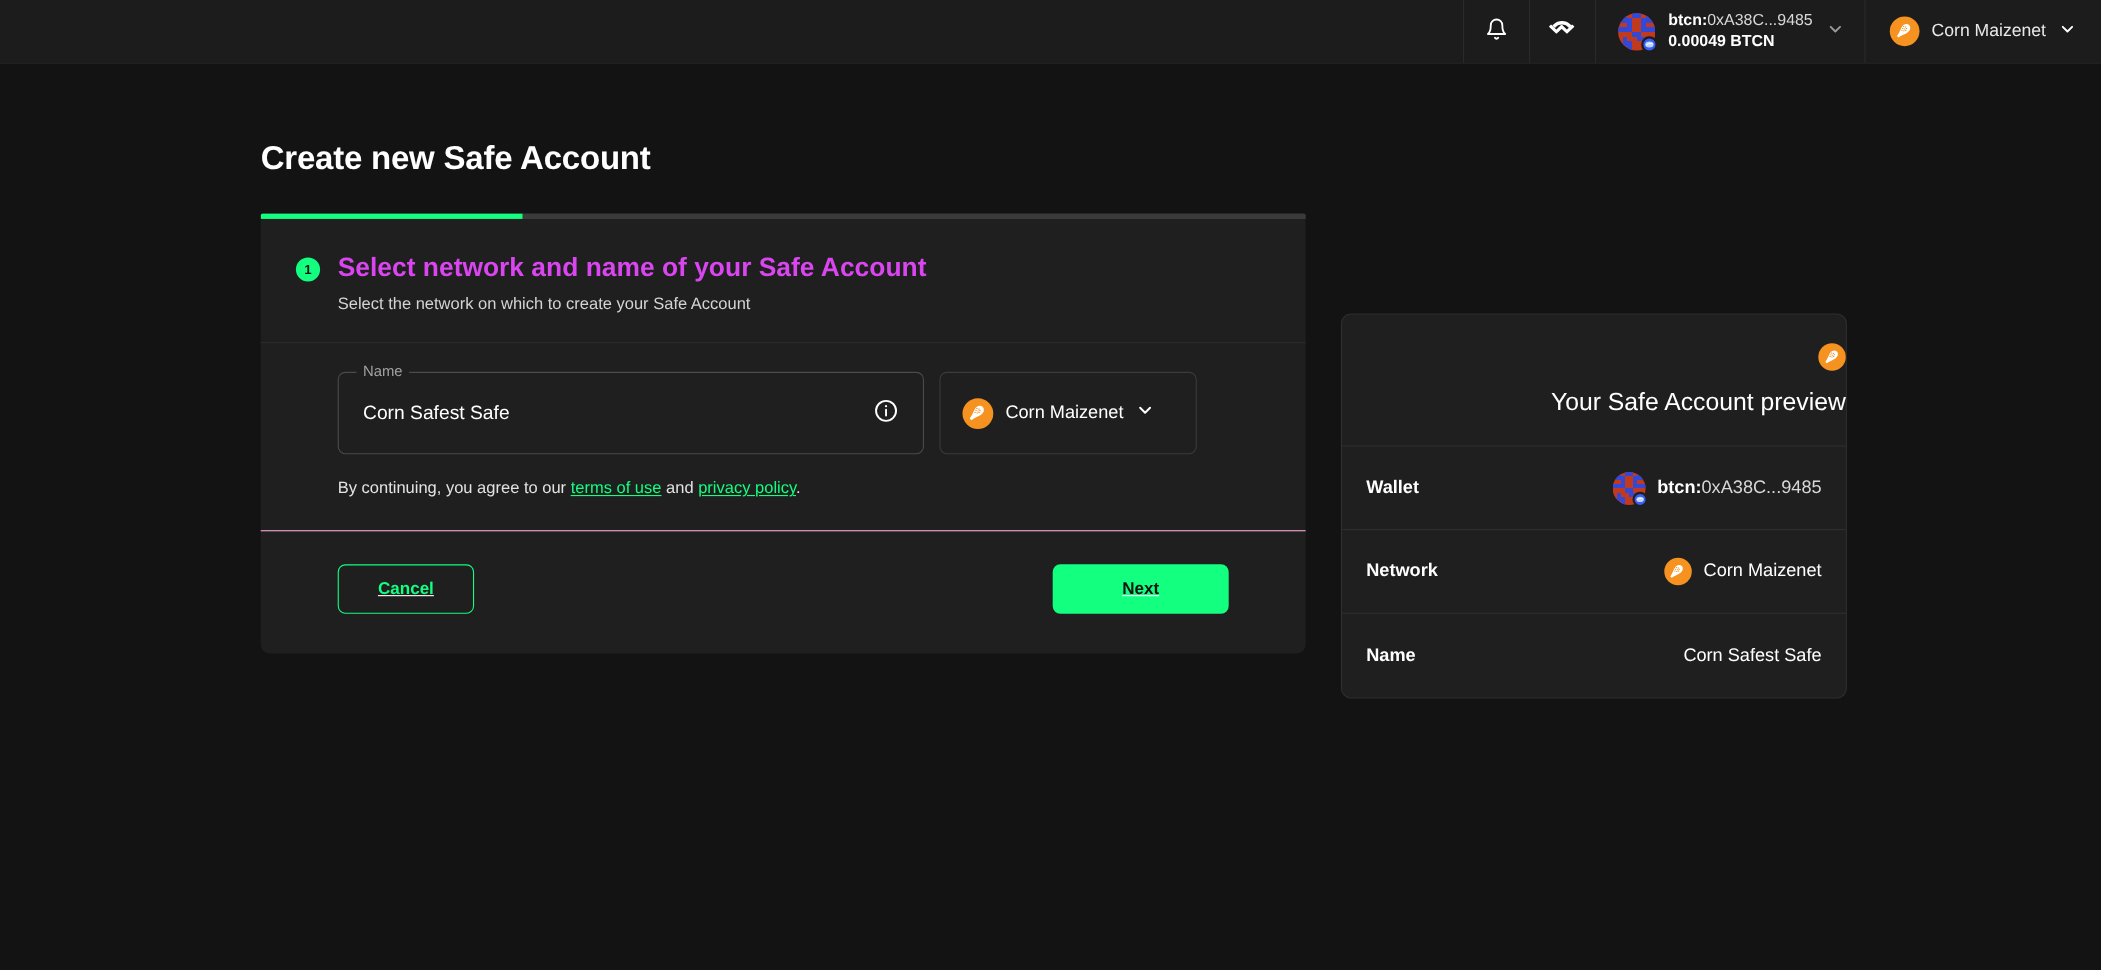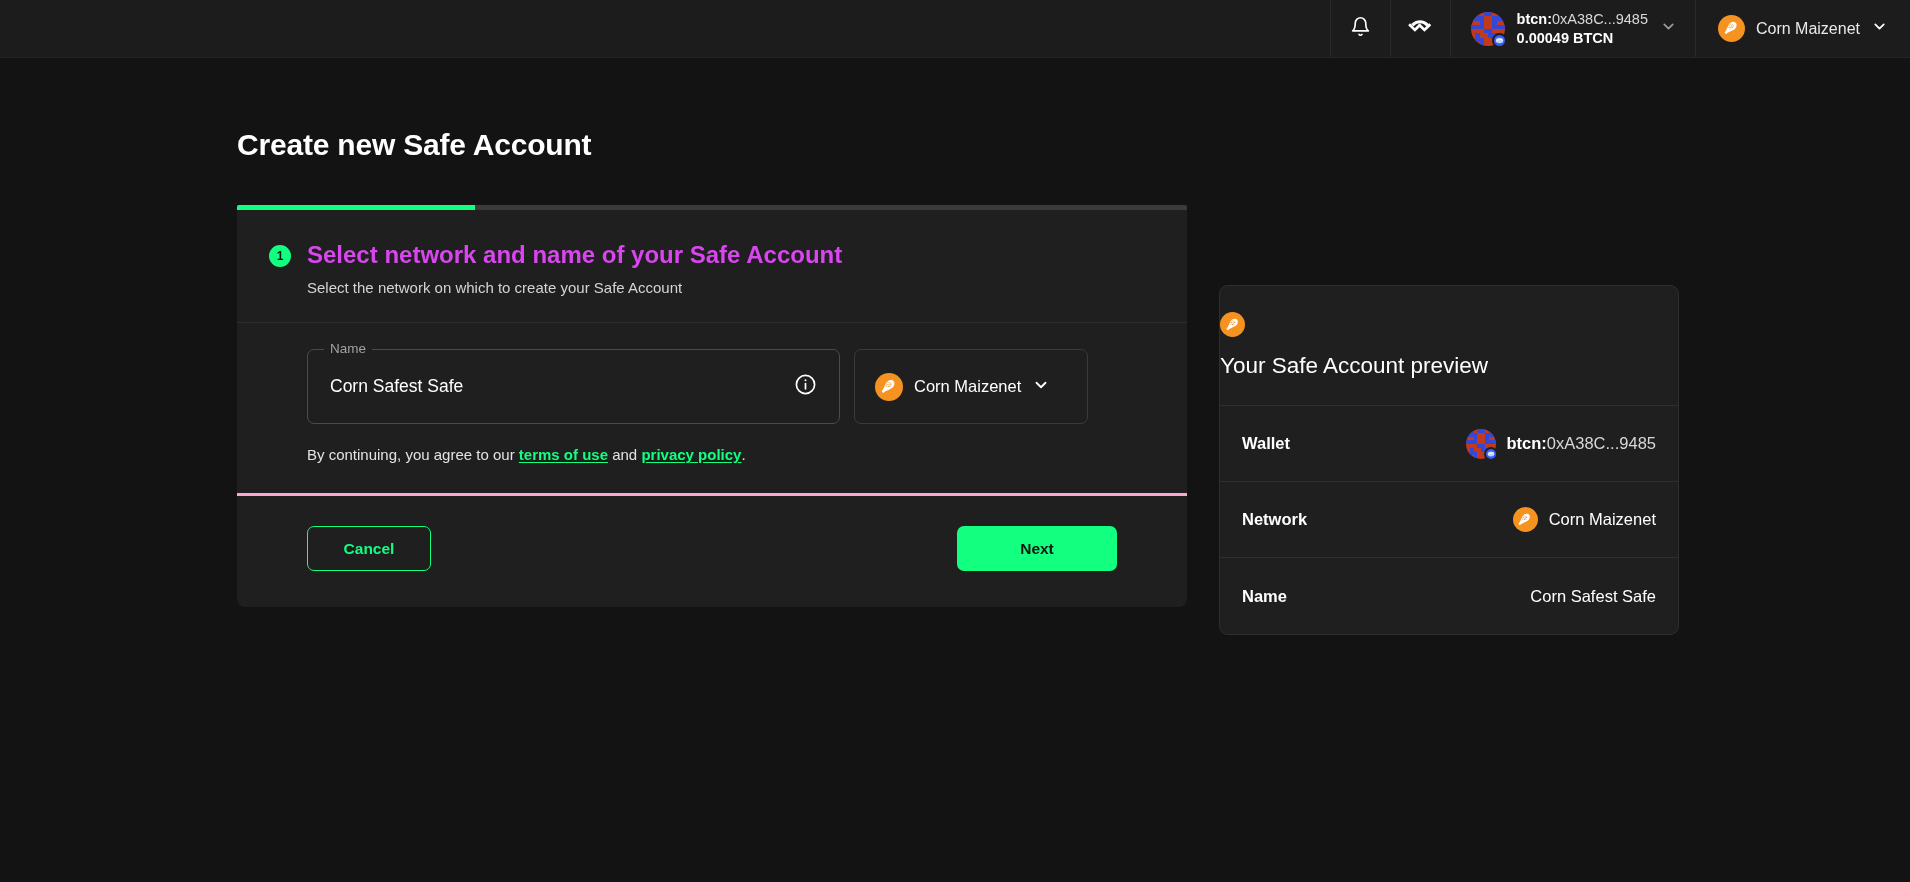--- a/index.html
+++ b/index.html
@@ -73,21 +73,21 @@
     padding: 70px 0 0 237px;
     display: flex;
     align-items: flex-start;
     gap: 32px;
   }
   .left-col { width: 950px; flex: none; }
 
   .page-title {
     font-size: 30px; font-weight: 700; color: #ffffff;
     letter-spacing: -0.2px;
-    margin-bottom: 43px;
+    margin-bottom: 32px;
   }
 
   .progress-track {
     height: 5px; width: 950px; background: #3b3b3b;
     border-radius: 2px 2px 0 0; overflow: hidden;
   }
   .progress-fill { height: 100%; background: #12FF80; }
 
   .card {
     background: #1e1f1e;
@@ -142,28 +142,29 @@
     padding: 0 20px;
     cursor: pointer;
   }
   .net-select .net-label { font-size: 16.5px; color: #ffffff; }
 
   .terms {
     margin-top: 22px;
     font-size: 15px; color: #e3e3e3;
   }
   .terms a {
-    color: #12FF80; font-weight: 700;
+    color: #12FF80; font-weight: 400;
     text-decoration: underline; text-underline-offset: 2px;
   }
 
   .card-actions {
     display: flex; justify-content: space-between; align-items: flex-start;
     padding: 30px 70px 36px 70px;
-    border-top: 3px solid #f9a8d4;
+    border-top: 1px solid #f9a8d4;
+    text-decoration: underline;
   }
   .btn {
     font-family: inherit; font-size: 15.5px; font-weight: 700;
     border-radius: 7px; cursor: pointer;
     height: 45px;
     display: flex; align-items: center; justify-content: center;
   }
   .btn-cancel {
     width: 124px;
     background: transparent; color: #12FF80;
@@ -177,21 +178,21 @@
   
   .preview {
     width: 460px; flex: none;
     background: #1e1f1e;
     border: 1px solid #2e2f2e;
     border-radius: 9px;
     margin-top: 157px;
   }
   .preview-head {
     padding: 26px 0 26px 0;
-    display: flex; flex-direction: column; align-items: flex-start; gap: 16px;
+    display: flex; flex-direction: column; align-items: flex-end; gap: 16px;
     border-bottom: 1px solid #2e2f2e;
   }
   .preview-title { font-size: 22.5px; color: #ffffff; font-weight: 400; }
 
   .prow {
     display: flex; align-items: center; justify-content: space-between;
     padding: 0 22px;
     height: 76px;
     border-bottom: 1px solid #2e2f2e;
   }

